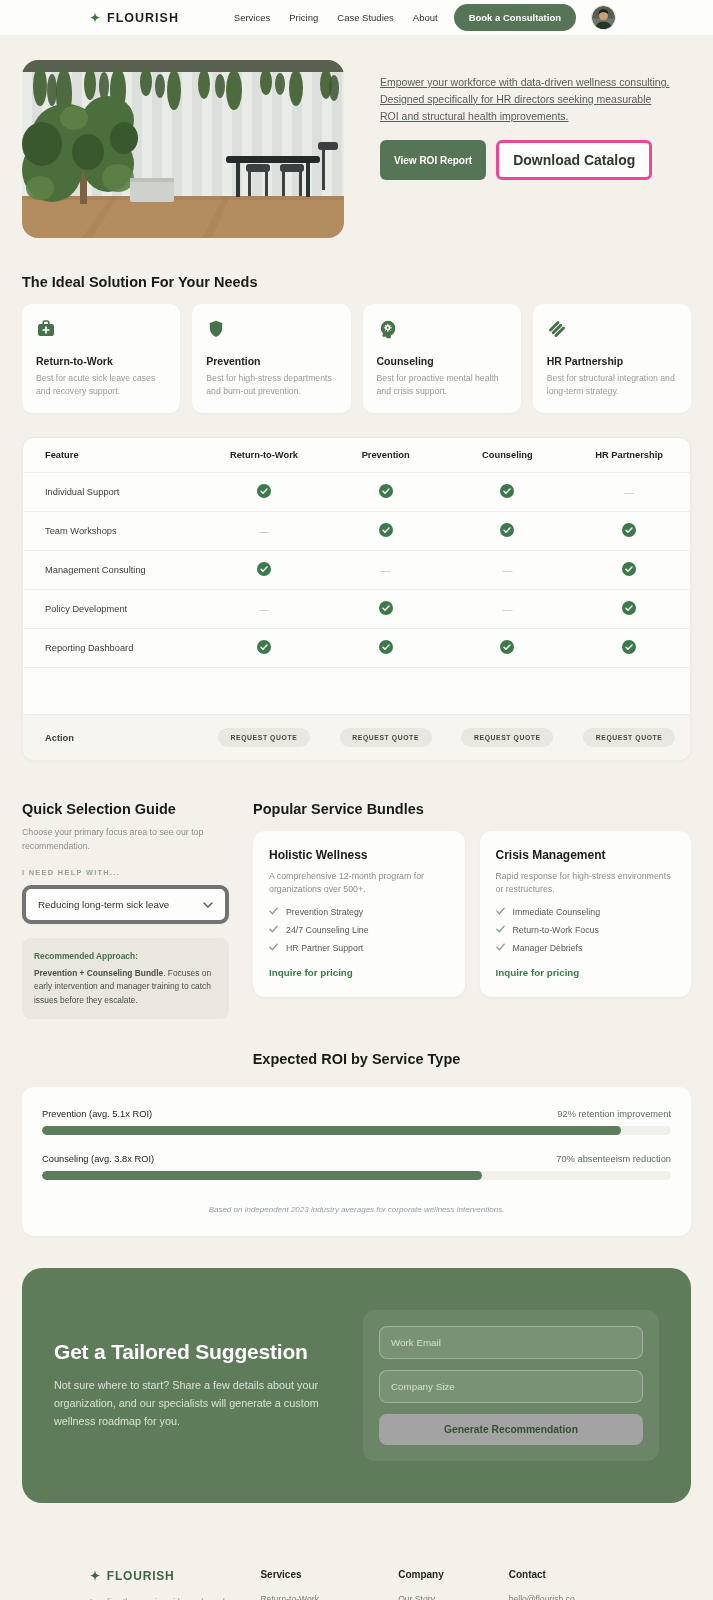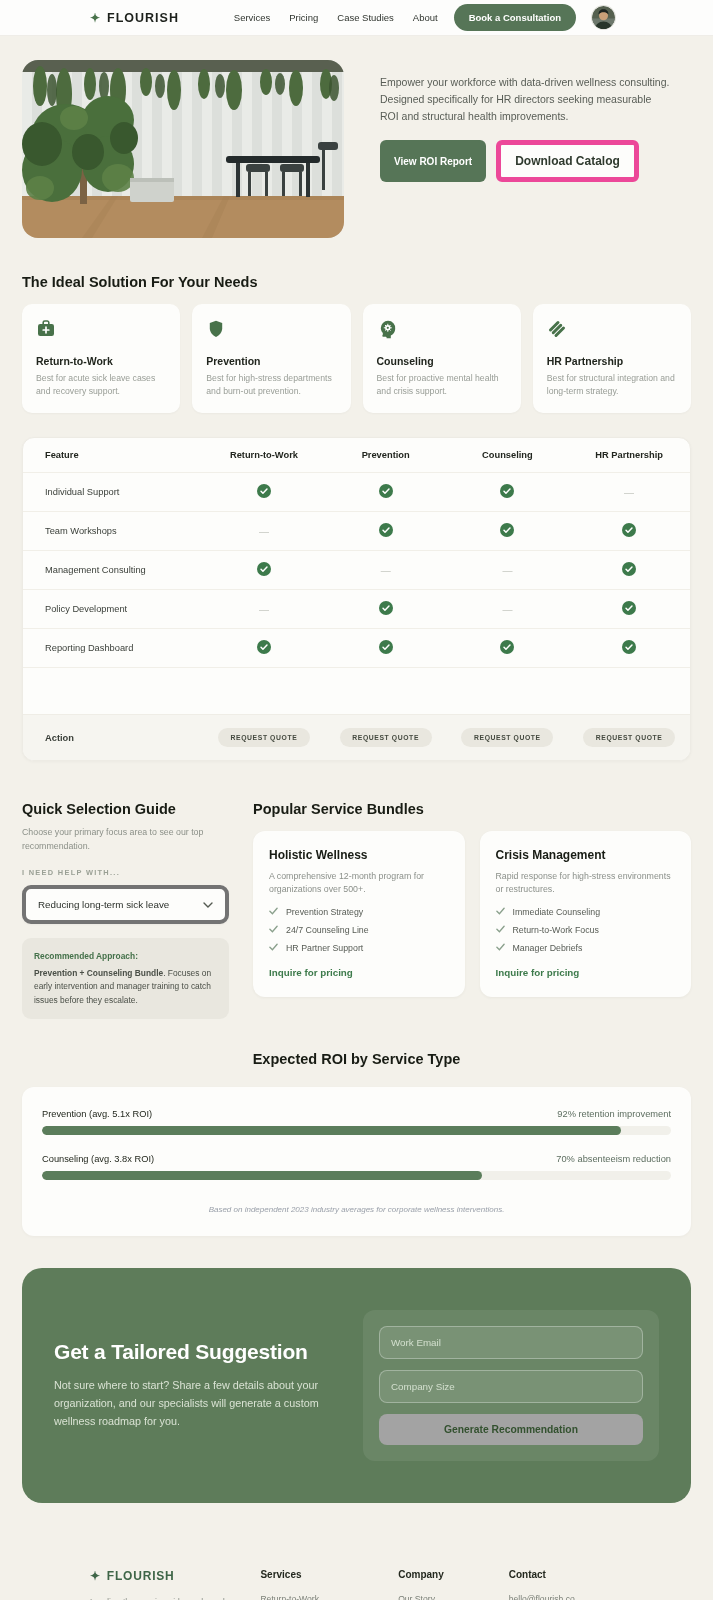--- a/index.html
+++ b/index.html
@@ -24,26 +24,26 @@
   .avatar{ width:23px; height:23px; border-radius:50%; overflow:hidden; cursor:pointer;
     flex:none; box-shadow:0 0 0 1px #e2e2dc;}
   
   .hero{ display:flex; gap:36px; padding:24px 22px 0; }
   .hero-img{ width:322px; height:178px; border-radius:16px; overflow:hidden; flex:none;
     background:repeating-linear-gradient(90deg,#e9ebe7 0 10px,#dcdfdb 10px 20px);
     position:relative;}
   .hero-img svg{ position:absolute; inset:0; }
   .hero-copy{ padding-top:14px; }
   .hero-copy h1{ font-size:25px; letter-spacing:-0.4px; color:#15180f; margin:8px 0 10px;}
-  .hero-copy p{ font-size:10.5px; line-height:1.6; color:#585d56; max-width:292px; }
+  .hero-copy p{ font-size:10.5px; line-height:1.6; color:#585d56; max-width:292px;text-decoration:underline; }
   .hero-btns{ display:flex; gap:10px; margin-top:16px; }
   .btn-primary{ background:#567557; color:#fff; border:none; border-radius:6px;
     font-size:10px; font-weight:bold; padding:9px 14px; cursor:pointer; font-family:inherit;}
-  .btn-outline{ background:#fdfdfb; color:#2f3a2e; border:5px solid #ec4899; border-radius:6px;
-    font-size:12px; font-weight:bold; padding:9px 14px; cursor:pointer; font-family:inherit;}
+  .btn-outline{ background:#fdfdfb; color:#2f3a2e; border:3px solid #ec4899; border-radius:6px;
+    font-size:14px; font-weight:bold; padding:9px 14px; cursor:pointer; font-family:inherit;}
   
   .section-pad{ padding:0 22px; }
   .sec-h{ font-size:14.5px; color:#181c14; }
   .solutions .sec-h{ margin:36px 0 14px; }
   .cards4{ display:grid; grid-template-columns:repeat(4,1fr); gap:12px; }
   .sol-card{ background:#fdfdfb; border-radius:10px; padding:15px 14px;
     box-shadow:0 1px 2px rgba(60,60,40,.04);}
   .sol-card .ic{ display:inline-block; margin-bottom:12px; }
   .sol-card h3{ font-size:10.5px; margin-bottom:5px; color:#20251d;}
   .sol-card p{ font-size:8.7px; line-height:1.5; color:#989d96; }

